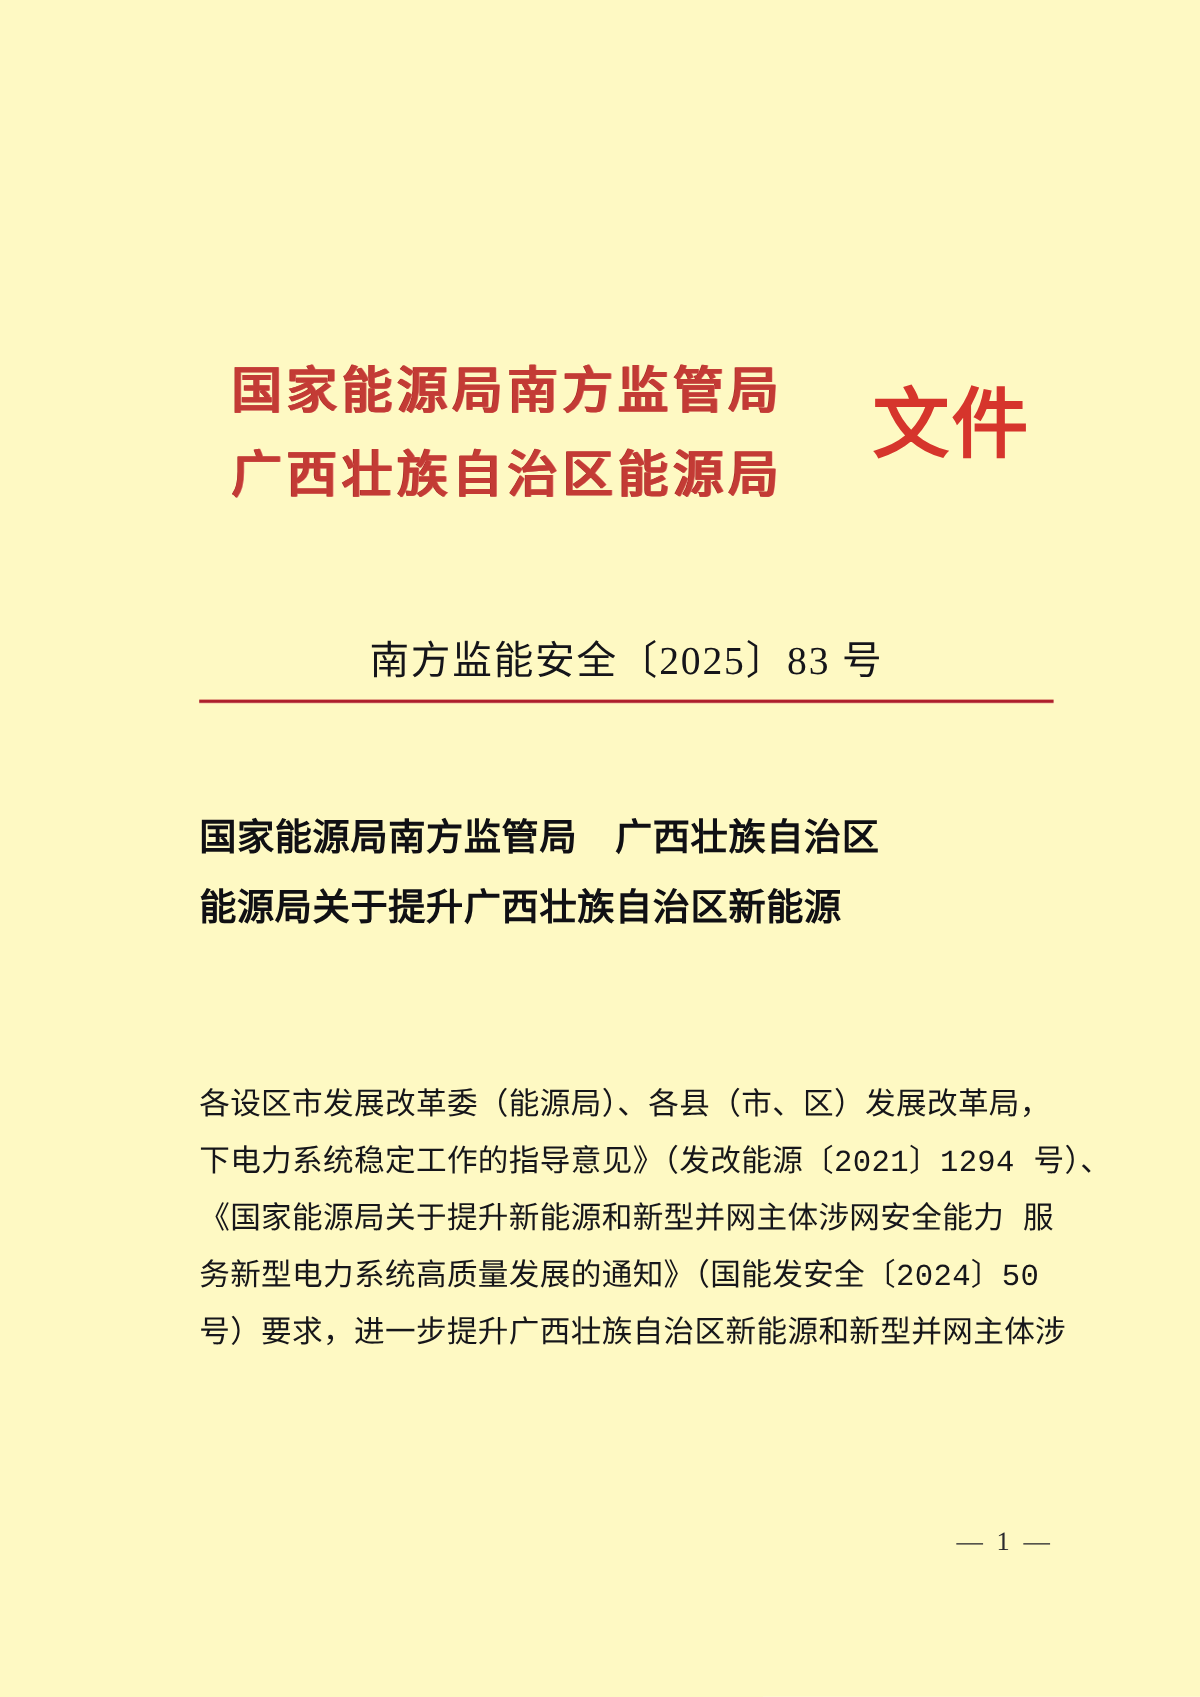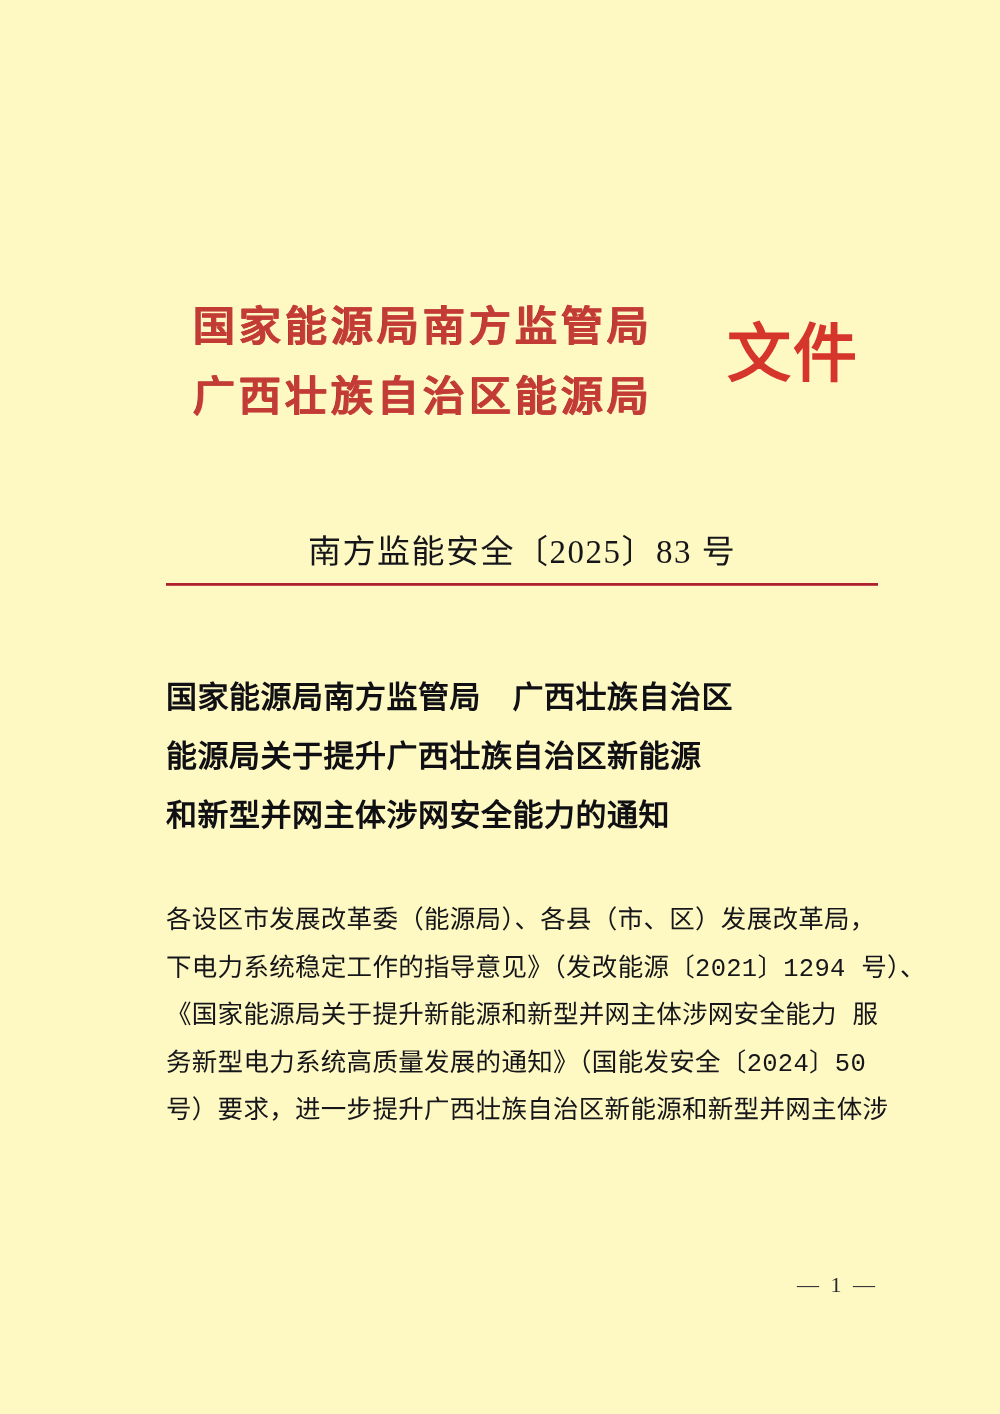--- a/index.html
+++ b/index.html
@@ -150,21 +150,20 @@
     <div class="lh-wenjian">文件</div>
   </div>
 
   <div class="doc-number">南方监能安全〔2025〕83 号</div>
 
   <div class="red-rule"></div>
 
   <div class="doc-title">
     <div class="title-line">国家能源局南方监管局　广西壮族自治区</div>
     <div class="title-line">能源局关于提升广西壮族自治区新能源</div>
-    <div class="title-line">和新型并网主体涉网安全能力的通知</div>
   </div>
 
   <div class="body-text">
     <div class="body-line">各设区市发展改革委（能源局）、各县（市、区）发展改革局，</div>
     <div class="body-line">下电力系统稳定工作的指导意见》（发改能源〔2021〕1294 号）、</div>
     <div class="body-line">《国家能源局关于提升新能源和新型并网主体涉网安全能力 服</div>
     <div class="body-line">务新型电力系统高质量发展的通知》（国能发安全〔2024〕50</div>
     <div class="body-line">号）要求，进一步提升广西壮族自治区新能源和新型并网主体涉</div>
   </div>
 

